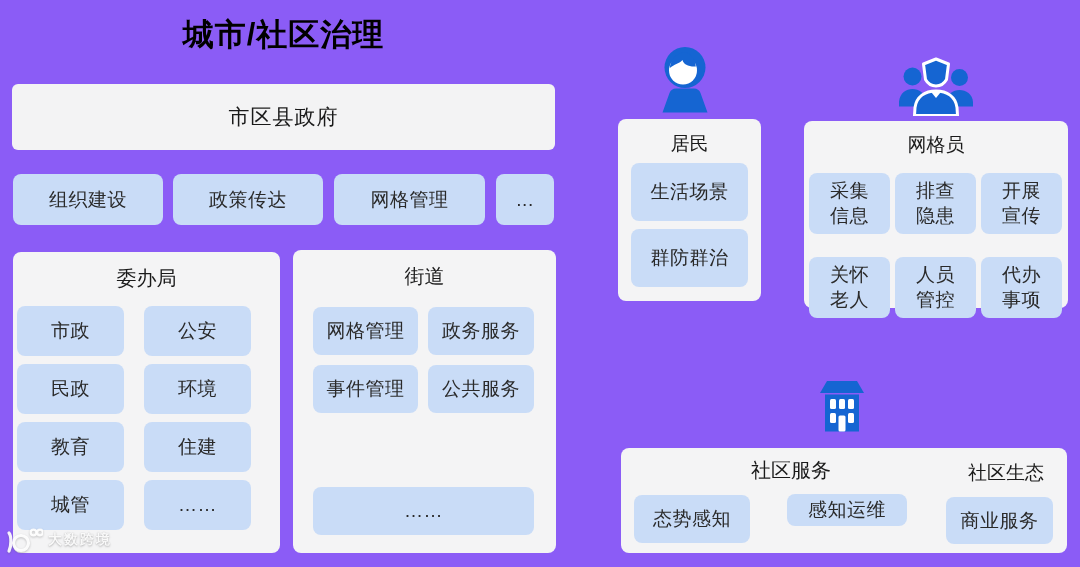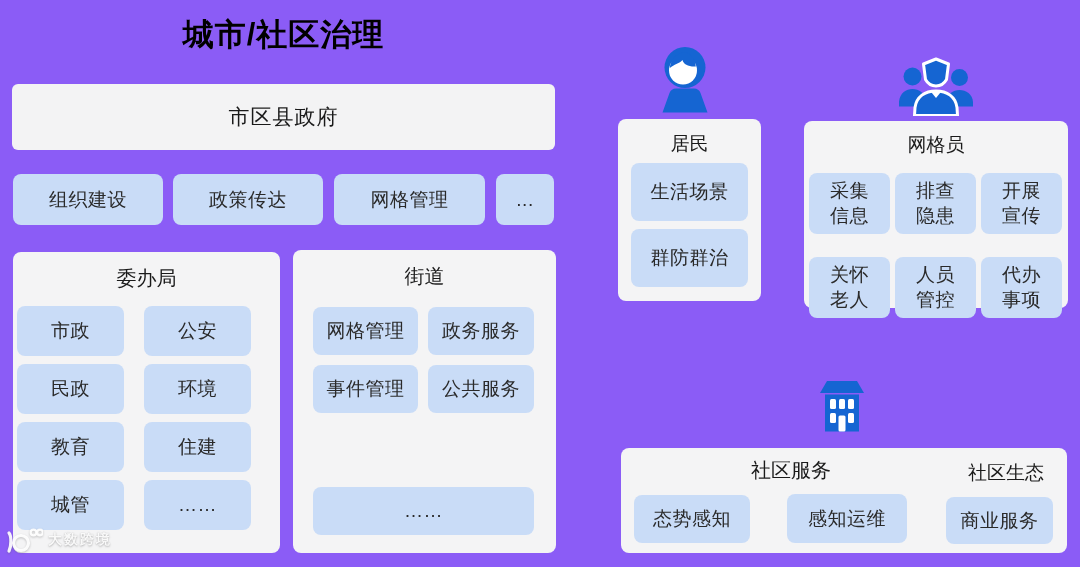--- a/index.html
+++ b/index.html
@@ -77,21 +77,21 @@
     display:grid; grid-template-columns:repeat(3,81px); gap:12px 5px;
   }
   .gw-grid .bbox { height:61px; white-space:pre-line; text-align:center; line-height:1.3;margin-top:11px; }
 
   
   .building-icon { left:816px; top:378px; width:52px; height:54px; }
   .panel-comm { left:621px; top:448px; width:446px; height:105px; }
   .comm-title-services { position:absolute; left:55px;  top:9px;  width:230px; text-align:center; font-size:20px; color:#1a1a1a; }
   .comm-title-ecology  { position:absolute; left:303px; top:12px; width:164px; text-align:center; font-size:19px; color:#1a1a1a; }
   .comm-box1 { position:absolute; left:13px;  top:47px; width:116px; height:48px; }
-  .comm-box2 { position:absolute; left:166px; top:46px; width:120px; height:49px; }
+  .comm-box2 { position:absolute; left:166px; top:46px; width:120px; height:32px; }
   .comm-box3 { position:absolute; left:325px; top:49px; width:107px; height:47px; }
 
   
   .watermark {
     left:5px; top:523px; height:34px;
     display:flex; align-items:center; gap:5px;
     color:rgba(255,255,255,0.92);
     font-size:14px; font-weight:700; letter-spacing:2px;
     text-shadow:0 1px 2px rgba(90,90,90,0.35), 0 0 1px rgba(120,120,120,0.4);
     pointer-events:none;

